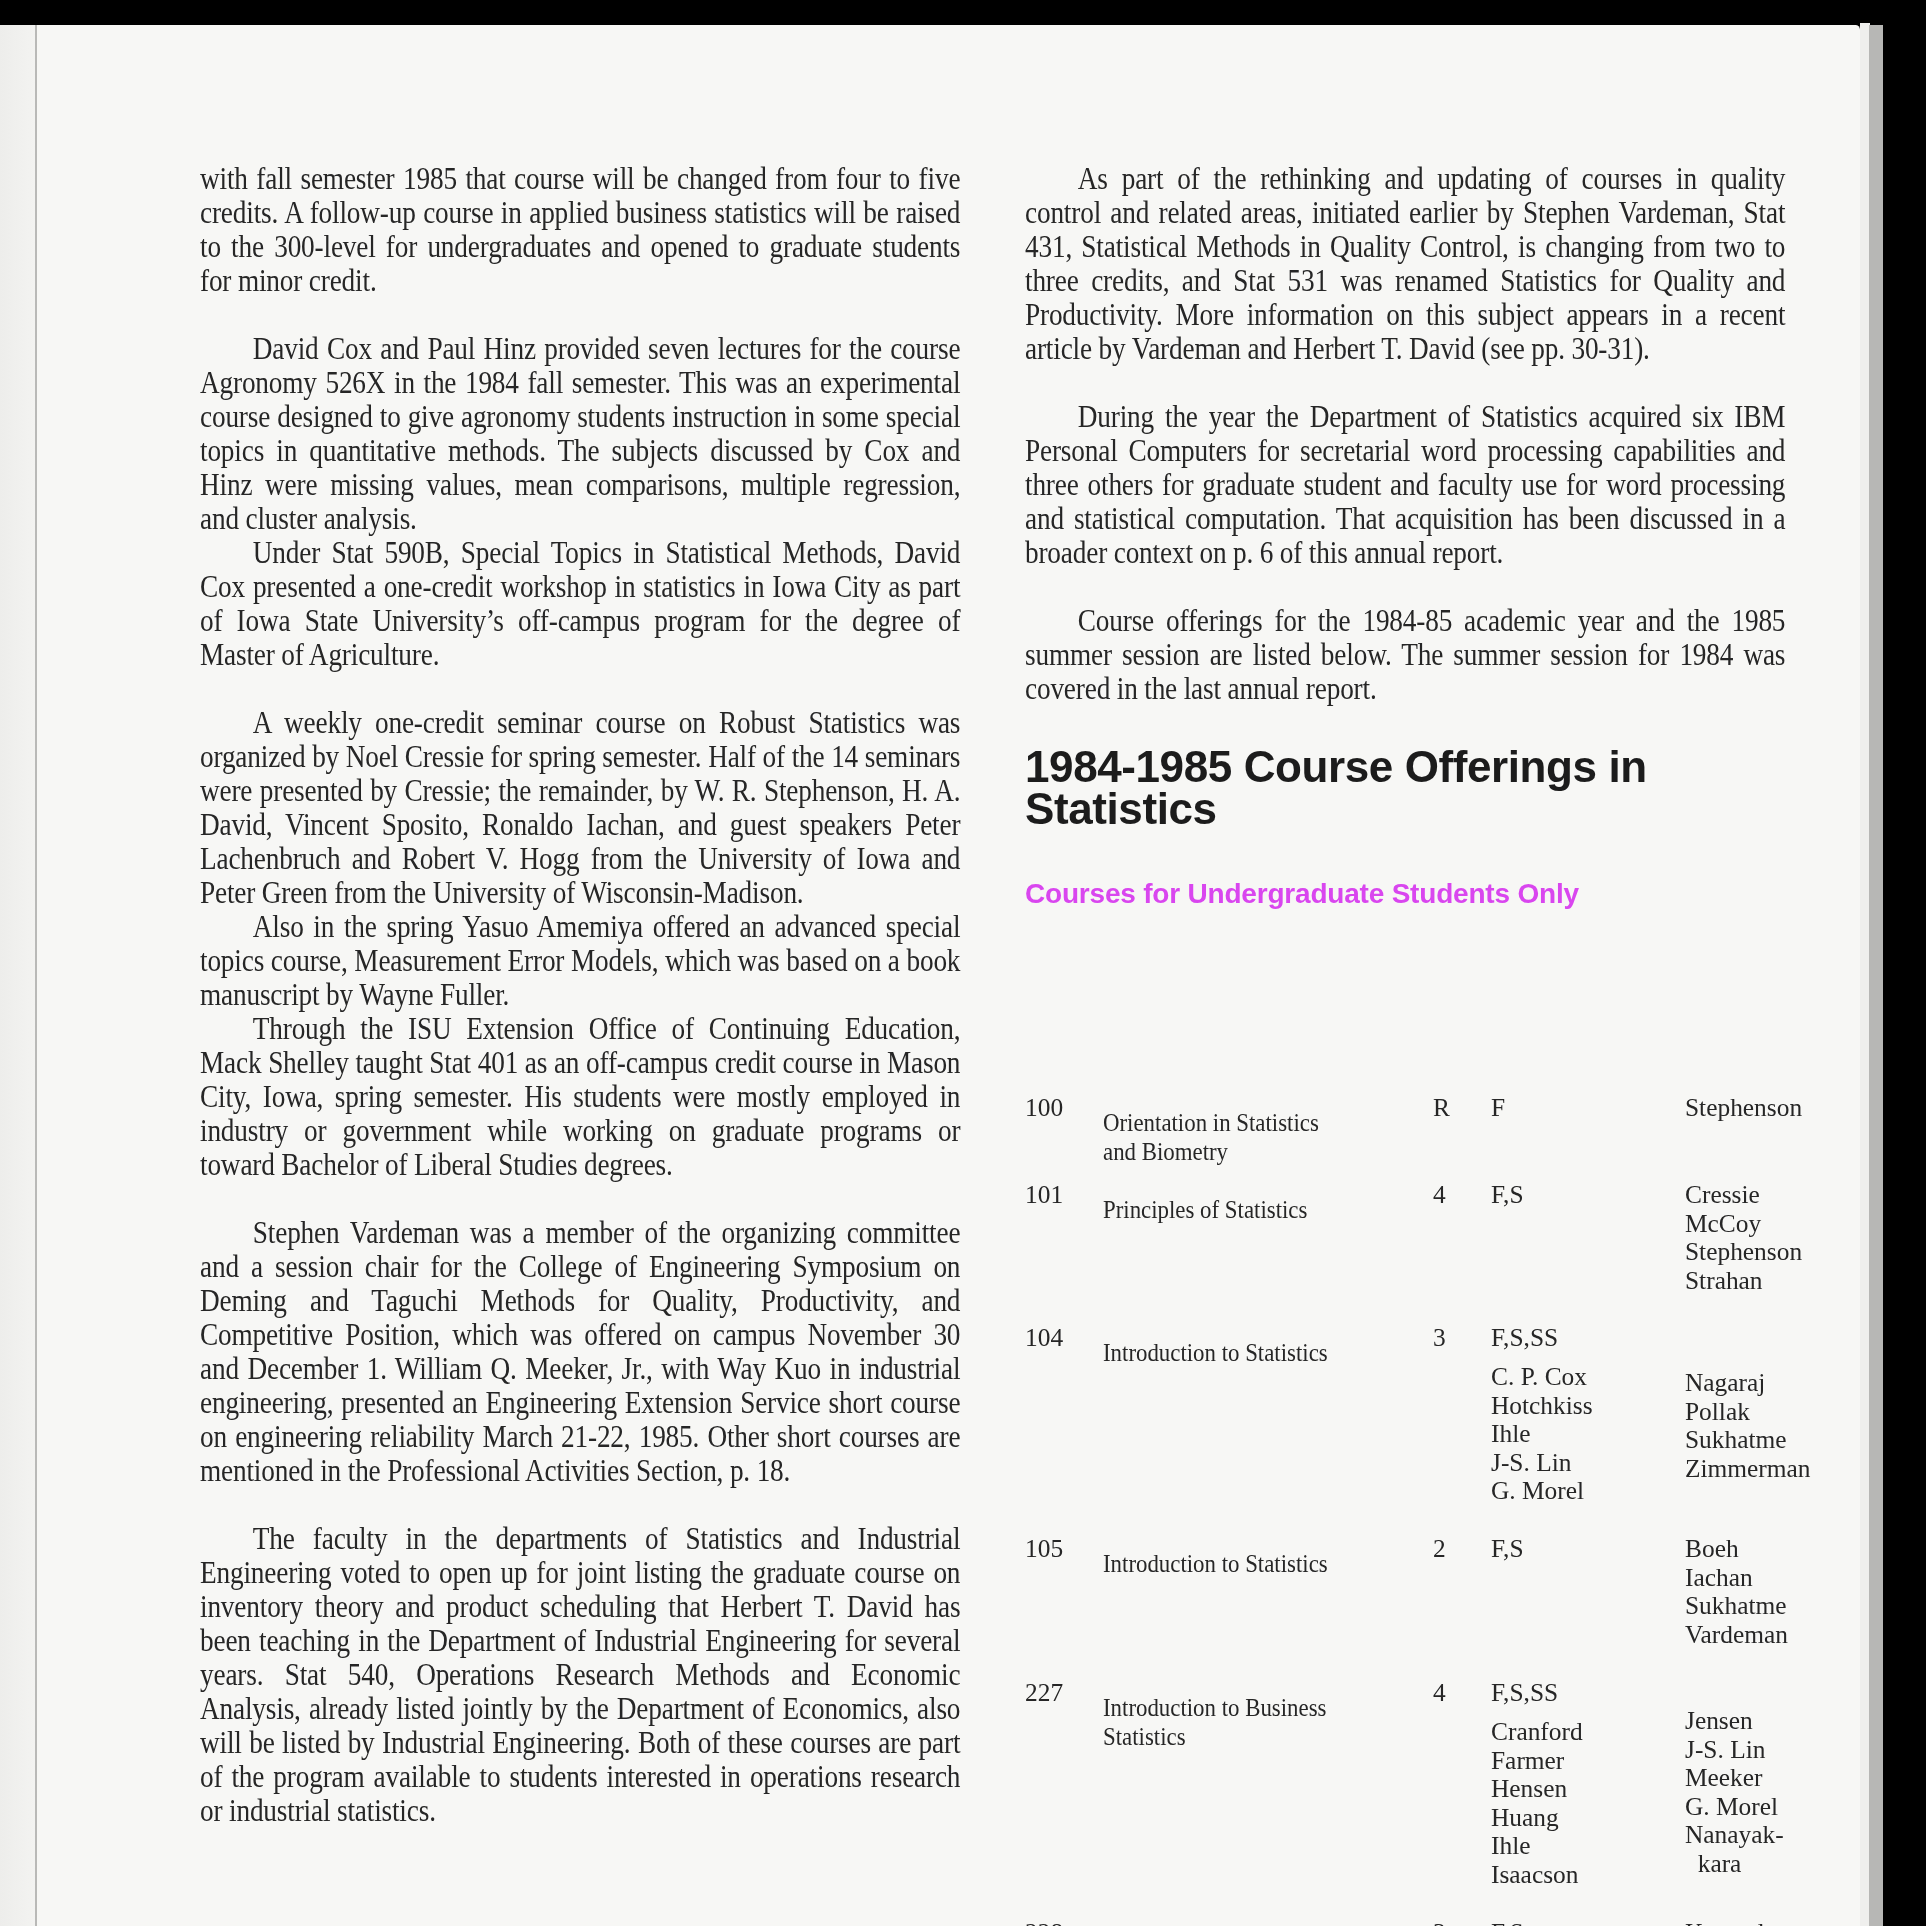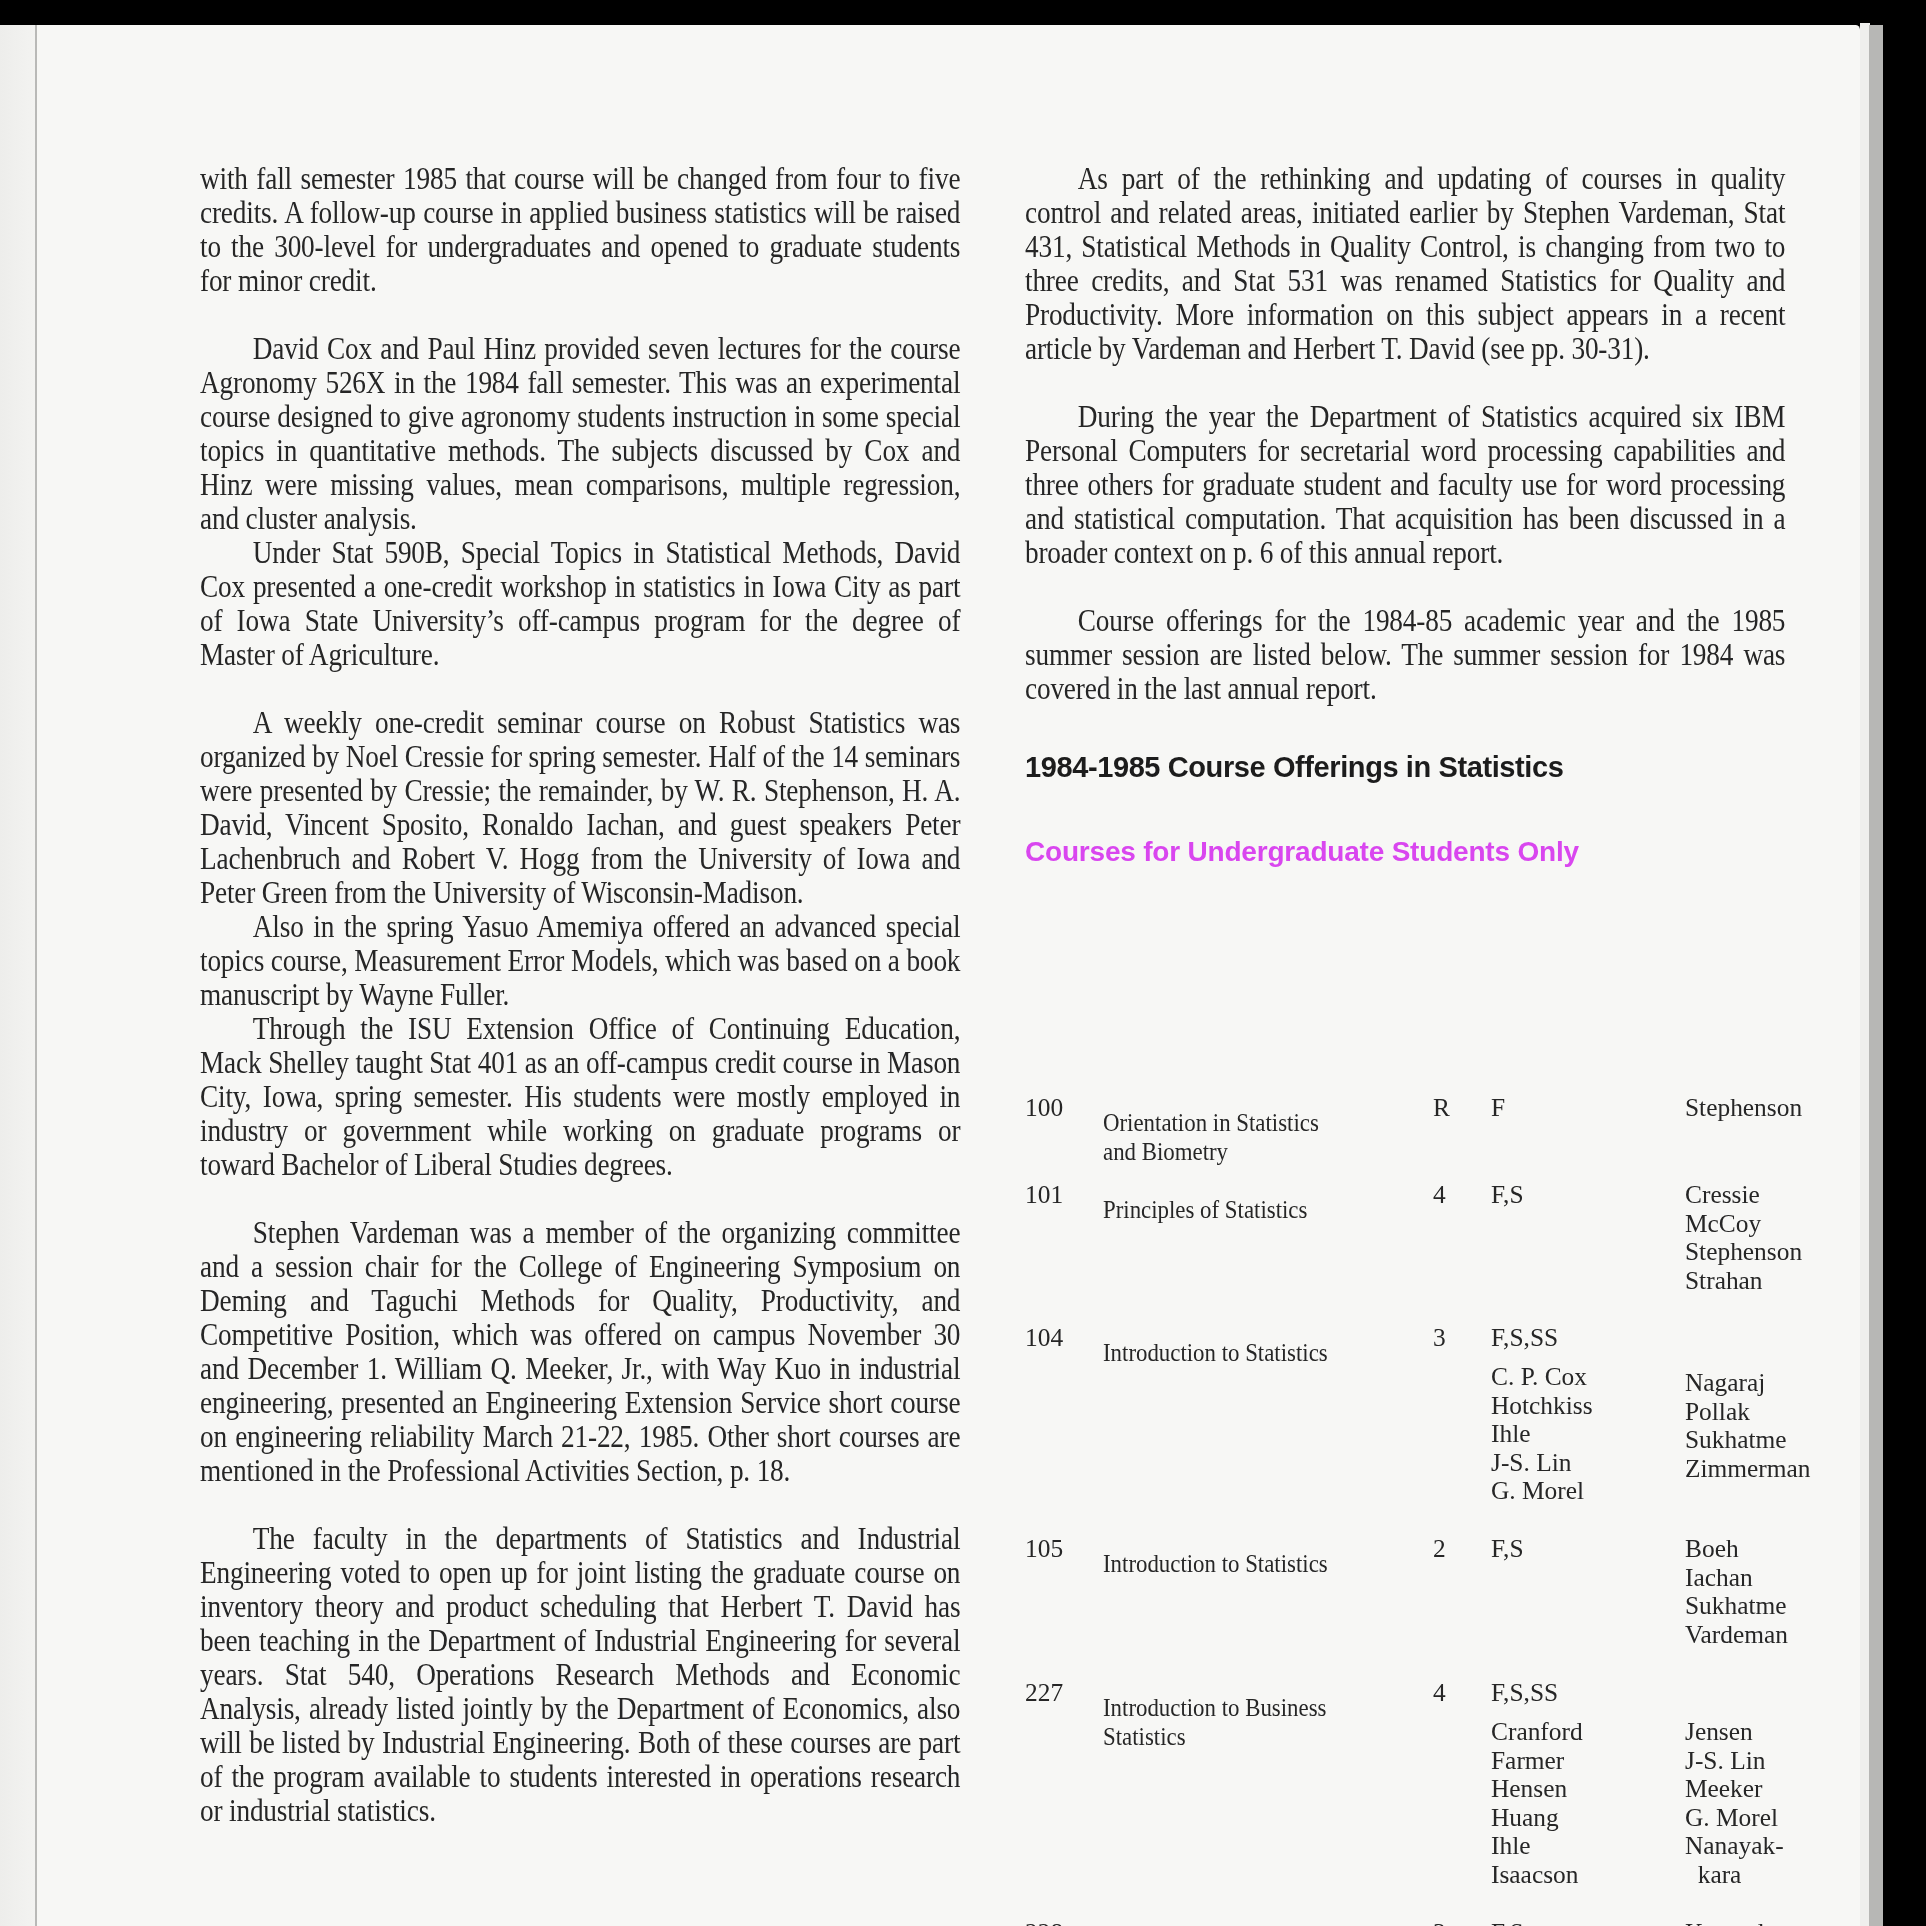--- a/index.html
+++ b/index.html
@@ -31,21 +31,21 @@
     margin: 0; font-size: 31px; line-height: 34px;
     text-align: justify; text-indent: 0;
     hyphens: manual; letter-spacing: -0.2px;
     transform: scaleX(0.88); transform-origin: left top; width: 864px;
   }
   p.indent { text-indent: 60px; }
   .gap { height: 34px; }
 
   .section-title {
     margin: 0; font-family: "Liberation Sans", "DejaVu Sans", sans-serif;
-    font-weight: bold; font-size: 29px; line-height: 42px; color: #1c1c1c;
+    font-weight: bold; font-size: 44px; line-height: 42px; color: #1c1c1c;
     letter-spacing: -0.4px;
   }
   .subsection-title {
     margin: 0; font-family: "Liberation Sans", "DejaVu Sans", sans-serif;
     font-weight: bold; font-size: 28px; line-height: 35px; color: #d946ef;
     letter-spacing: -0.2px;
   }
 
   .course-table { position: absolute; left: 1025px; top: 1093px; width: 770px; }
   .course-row { position: absolute; left: 0; width: 770px; font-size: 25.4px; line-height: 28.5px; }
@@ -174,21 +174,21 @@
     <span class="credits">4</span>
     <span class="term">F,S,SS</span>
     <span class="inst-a" style="top:39px">
       <span class="line">Cranford</span>
       <span class="line">Farmer</span>
       <span class="line">Hensen</span>
       <span class="line">Huang</span>
       <span class="line">Ihle</span>
       <span class="line">Isaacson</span>
     </span>
-    <span class="inst-b" style="top:39px">
+    <span class="inst-b" style="top:28px">
       <span class="line">Jensen</span>
       <span class="line">J-S. Lin</span>
       <span class="line">Meeker</span>
       <span class="line">G. Morel</span>
       <span class="line">Nanayak-</span>
       <span class="line" style="white-space:pre">  kara</span>
     </span>
   </div>
 
   <div class="course-row" style="top:825px">

